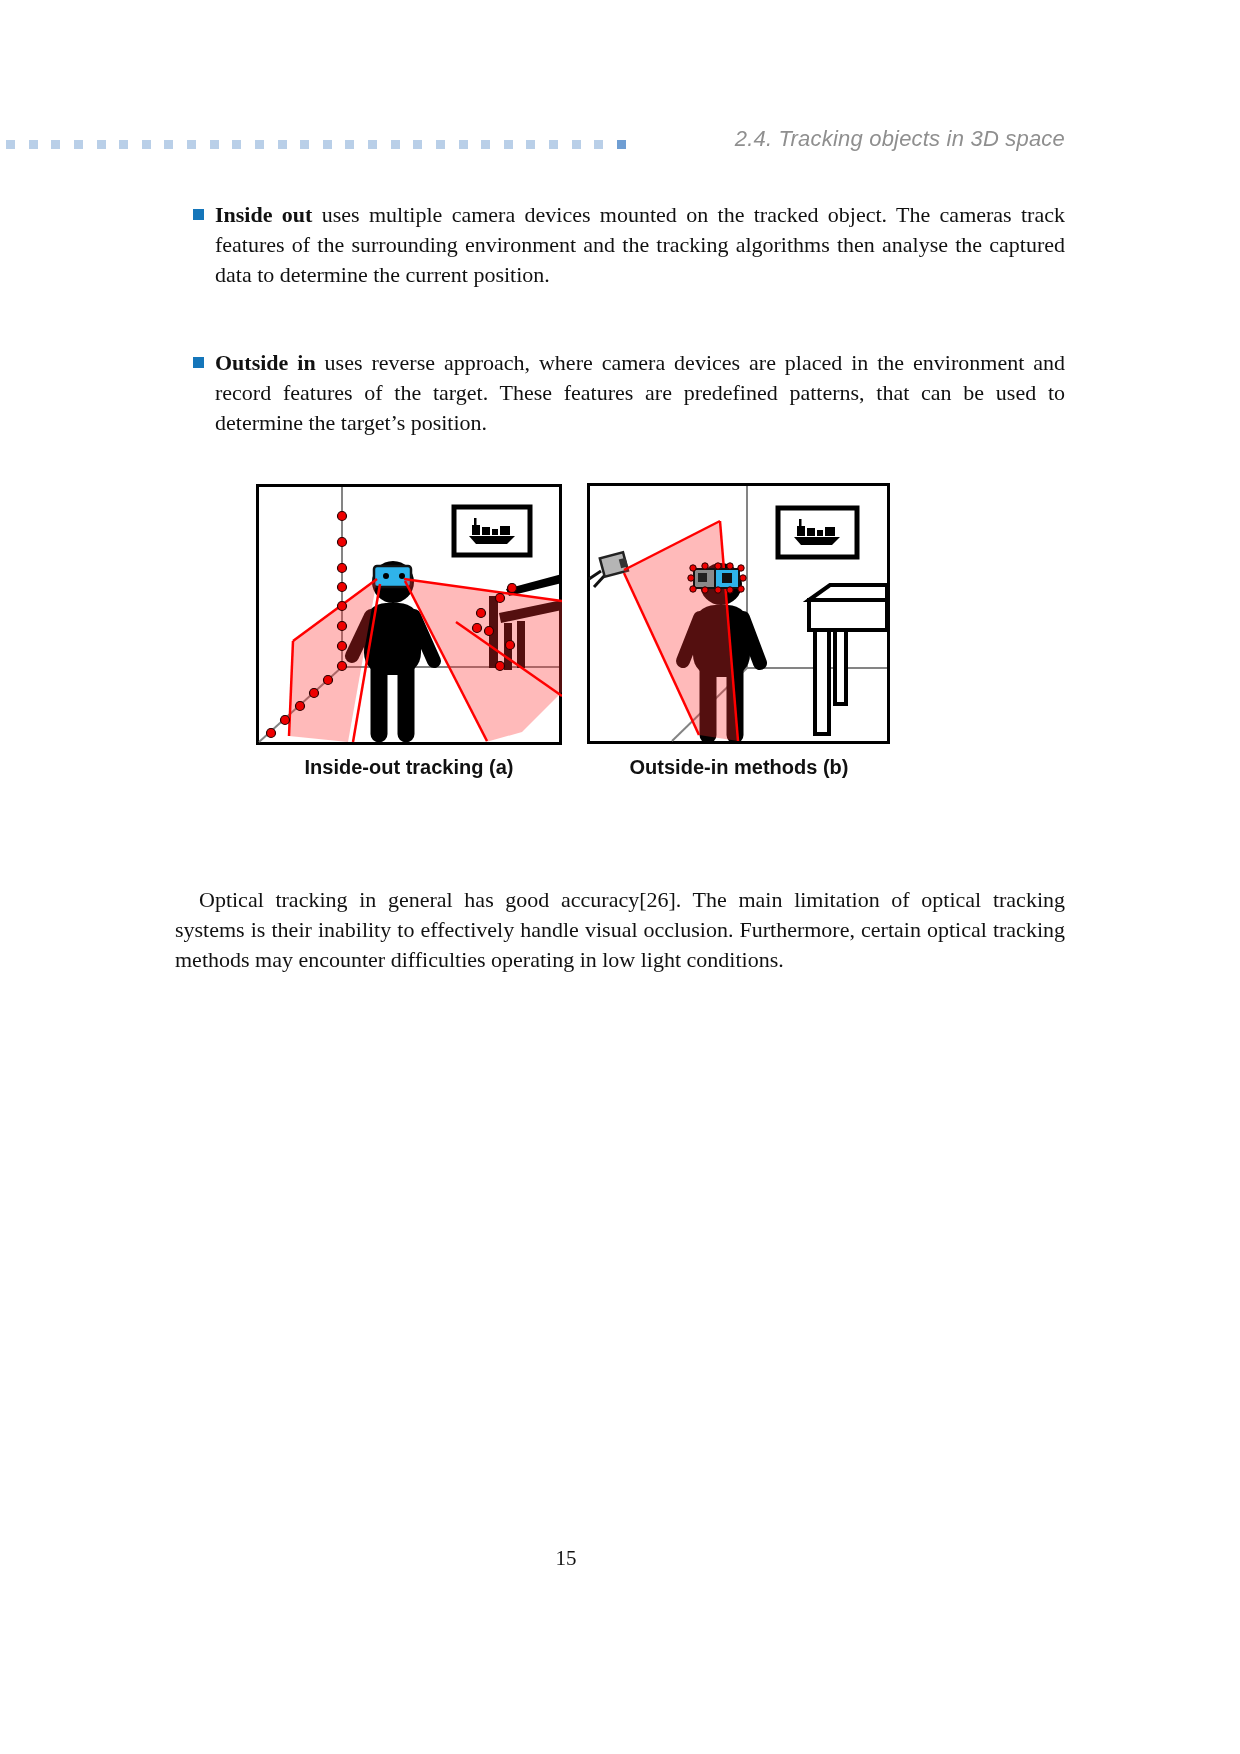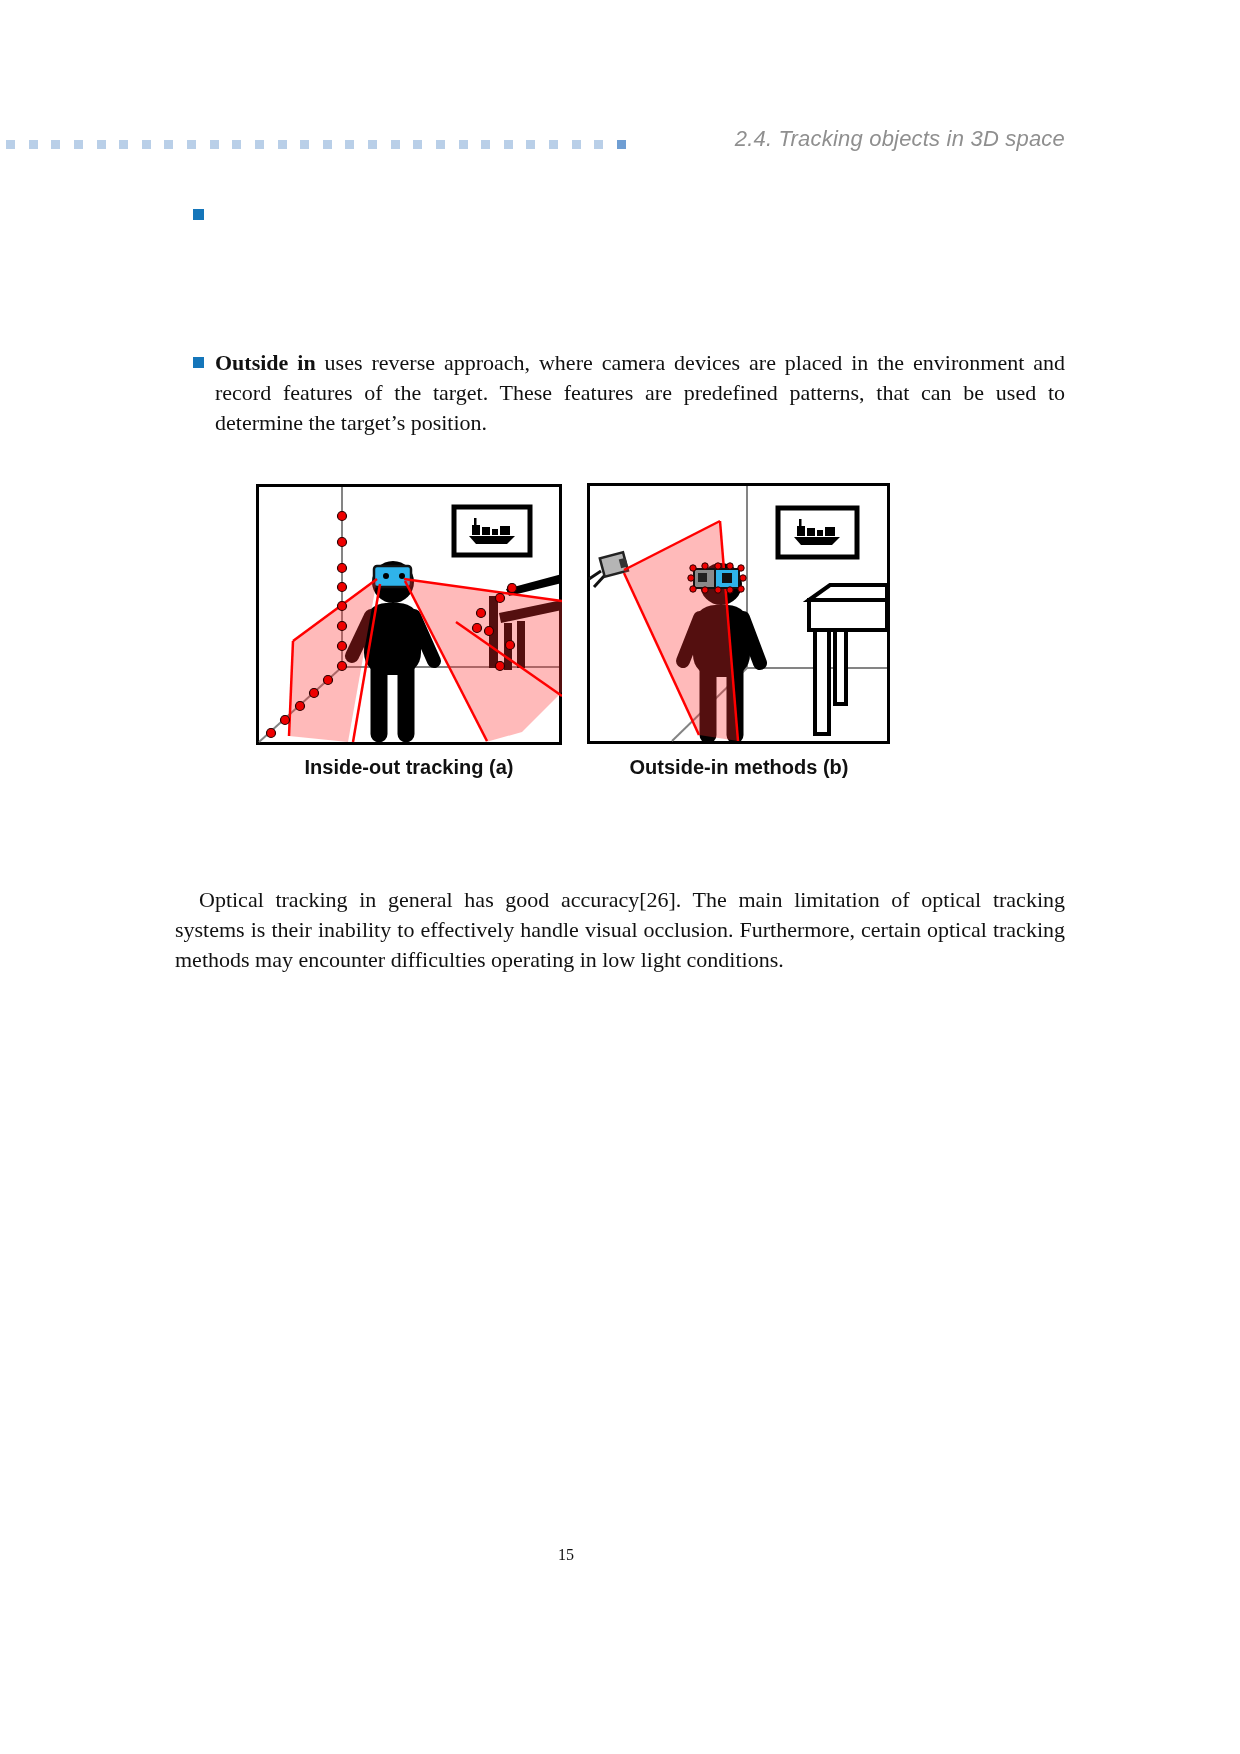--- a/index.html
+++ b/index.html
@@ -47,21 +47,21 @@
     font-family:"Liberation Sans", sans-serif;
     font-weight:bold;font-size:19px;
   }
   .body-par{
     position:absolute;left:175px;top:885px;width:890px;
     font-size:22px;line-height:30px;text-align:justify;
   }
   .body-par .indent{display:inline-block;width:24px;}
   .page-num{
     position:absolute;left:566px;top:1546px;transform:translateX(-50%);
-    font-size:16px;
+    font-size:21px;
   }
 </style>
 </head>
 <body>
 
 <div id="page">
 
   <div class="hdr-dots" id="hdrDots">
       <span class="sq"></span>
       <span class="sq"></span>
@@ -88,20 +88,23 @@
       <span class="sq"></span>
       <span class="sq"></span>
       <span class="sq"></span>
       <span class="sq"></span>
       <span class="sq"></span>
       <span class="sq dark"></span>
     </div>
   <div class="hdr-title">2.4. Tracking objects in 3D space</div>
 
   <div class="bullet-square" style="left:193px;top:209px;"></div>
+  <div class="bullet-text" style="top:200px;">
+    <b>Inside out</b><span> uses multiple camera devices mounted on the tracked object. The cameras track features of the surrounding environment and the tracking algorithms then analyse the captured data to determine the current position.</span>
+  </div>
 
   <div class="bullet-square" style="left:193px;top:357px;"></div>
   <div class="bullet-text" style="top:348px;">
     <b>Outside in</b><span> uses reverse approach, where camera devices are placed in the environment and record features of the target. These features are predefined patterns, that can be used to determine the target’s position.</span>
   </div>
 
   <svg class="panel" style="left:256px;top:484px;" width="306" height="261" viewBox="0 0 306 261">
     <rect x="1.5" y="1.5" width="303" height="258" fill="#ffffff" stroke="#000" stroke-width="3"></rect>
     <g stroke="#848484" stroke-width="2">
       <line x1="86" y1="3" x2="86" y2="183"></line>

